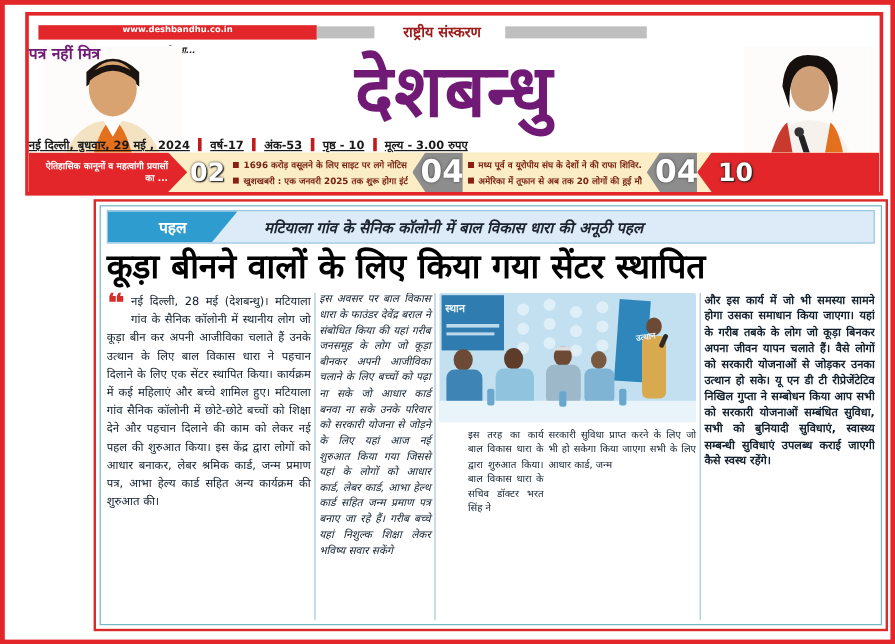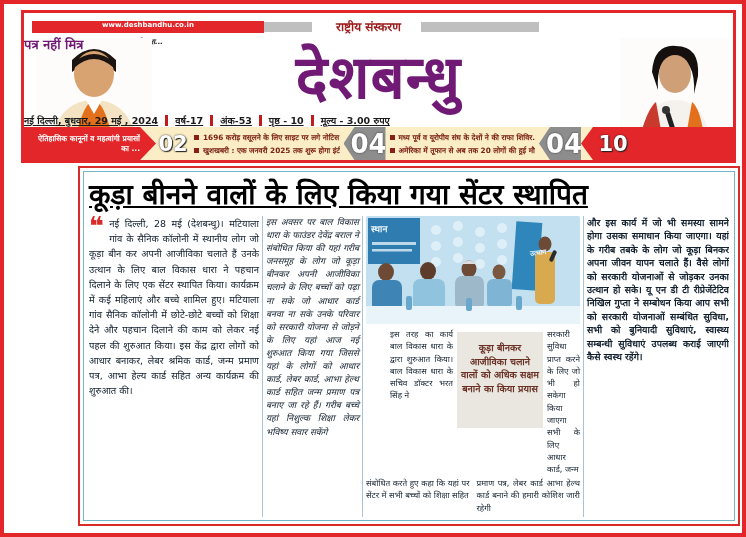--- a/index.html
+++ b/index.html
@@ -41,21 +41,21 @@
             display:flex;align-items:center;gap:2px;padding:2px 2px 2px 15px;box-sizing:border-box;flex:none;}
   .tz-red-r .txt{flex:1;color:#fff;font-size:7.5px;font-weight:bold;text-align:center;line-height:10px;}
   
   .article{position:absolute;left:74px;top:162px;width:662px;height:360px;border:2px solid #d92b28;
            background:#fff;box-sizing:border-box;padding:3px;}
   .art-inner{border:1px solid #74b7c4;height:100%;box-sizing:border-box;padding:3px 5px;display:flex;flex-direction:column;}
   .kickrow{background:#dcebf7;border:1px solid #99c6e3;height:26px;flex:none;display:flex;align-items:center;}
   .kicker{background:#2f9cd0;color:#fff;font-weight:bold;font-size:13px;width:108px;height:100%;
           display:flex;align-items:center;justify-content:center;clip-path:polygon(0 0,100% 0,80% 100%,0 100%);flex:none;}
   .strap{margin-left:22px;font-size:12.5px;font-weight:bold;font-style:italic;color:#1d2430;white-space:nowrap;}
-  .headline{font-size:28px;font-weight:bold;color:#000;margin:3px 0 4px;line-height:34px;flex:none;white-space:nowrap;text-decoration:underline;}
+  .headline{font-size:28px;font-weight:bold;color:#000;margin:3px 0 4px;line-height:34px;flex:none;white-space:nowrap;}
   .body{flex:1;display:flex;overflow:hidden;color:#12202e;}
   .vr{width:1px;background:#a8c4d4;margin:0 3px;flex:none;}
   .col1{width:170px;font-size:9.5px;line-height:15.2px;text-align:justify;flex:none;}
   .qmark{float:left;color:#d92b28;font-size:26px;line-height:20px;margin:0 5px 0 0;font-weight:bold;}
   .col2{width:93px;font-size:8.8px;line-height:13.1px;text-align:justify;flex:none;font-style:italic;}
   .colgroup{width:214px;display:flex;flex-direction:column;flex:none;}
   .newsphoto{height:108px;flex:none;position:relative;overflow:hidden;border-radius:2px;}
   .ph-txt{position:absolute;color:#eaf4fb;font-weight:bold;}
   .ph-txt.b1{left:5px;top:6px;font-size:9px;text-align:center;}
   .ph-txt.b2{right:34px;top:32px;font-size:7px;transform:rotate(-8deg);}
@@ -155,20 +155,24 @@
       </div>
       <div class="tz-red-r">
         <span class="tz-num">10</span>
       </div>
     </div>
   </div>
 
   <div class="article">
     <div class="art-inner">
 
+      <div class="kickrow">
+        <div class="kicker">पहल</div>
+        <div class="strap">मटियाला गांव के सैनिक कॉलोनी में बाल विकास धारा की अनूठी पहल</div>
+      </div>
 
       <div class="headline">कूड़ा बीनने वालों के लिए किया गया सेंटर स्थापित</div>
 
       <div class="body">
         <div class="col1">
           <span class="qmark">❝</span><span>नई दिल्ली, 28 मई (देशबन्धु)। मटियाला गांव के सैनिक कॉलोनी में स्थानीय लोग जो कूड़ा बीन कर अपनी आजीविका चलाते हैं उनके उत्थान के लिए बाल विकास धारा ने पहचान दिलाने के लिए एक सेंटर स्थापित किया। कार्यक्रम में कई महिलाएं और बच्चे शामिल हुए। मटियाला गांव सैनिक कॉलोनी में छोटे-छोटे बच्चों को शिक्षा देने और पहचान दिलाने की काम को लेकर नई पहल की शुरुआत किया। इस केंद्र द्वारा लोगों को आधार बनाकर, लेबर श्रमिक कार्ड, जन्म प्रमाण पत्र, आभा हेल्य कार्ड सहित अन्य कार्यक्रम की शुरुआत की।</span>
         </div>
         <div class="vr"></div>
 
         <div class="col2">इस अवसर पर बाल विकास धारा के फाउंडर देवेंद्र बराल ने संबोधित किया की यहां गरीब जनसमूह के लोग जो कूड़ा बीनकर अपनी आजीविका चलाने के लिए बच्चों को पढ़ा ना सके जो आधार कार्ड बनवा ना सके उनके परिवार को सरकारी योजना से जोड़ने के लिए यहां आज नई शुरुआत किया गया जिससे यहां के लोगों को आधार कार्ड, लेबर कार्ड, आभा हेल्थ कार्ड सहित जन्म प्रमाण पत्र बनाए जा रहे हैं। गरीब बच्चे यहां निशुल्क शिक्षा लेकर भविष्य सवार सकेंगे</div>
@@ -212,28 +216,23 @@
               <rect x="40" y="80" width="6" height="14" rx="2" fill="#6aa7cc"></rect>
               <rect x="100" y="82" width="6" height="13" rx="2" fill="#6aa7cc"></rect>
               <rect x="150" y="80" width="6" height="14" rx="2" fill="#6aa7cc"></rect>
             </svg>
             <span class="ph-txt b1">स्थान</span>
             <span class="ph-txt b2">उत्थान</span>
           </div>
 
           <div class="midrow">
             <div class="c3t">इस तरह का कार्य बाल विकास धारा के द्वारा शुरुआत किया। बाल विकास धारा के सचिव डॉक्टर भरत सिंह ने</div>
-            <div class="pullq">कूड़ा बीनकर आजीविका चलाने वालों को अधिक सक्षम बनाने का किया प्रयास</div>
             <div class="c4t">सरकारी सुविधा प्राप्त करने के लिए जो भी हो सकेगा किया जाएगा सभी के लिए आधार कार्ड, जन्म</div>
           </div>
 
-          <div class="botrow">
-            <div class="c3b">संबोधित करते हुए कहा कि यहां पर सेंटर में सभी बच्चों को शिक्षा सहित</div>
-            <div class="c4b">प्रमाण पत्र, लेबर कार्ड आभा हेल्थ कार्ड बनाने की हमारी कोशिश जारी रहेगी</div>
-          </div>
         </div>
         <div class="vr"></div>
 
         <div class="col5">और इस कार्य में जो भी समस्या सामने होगा उसका समाधान किया जाएगा। यहां के गरीब तबके के लोग जो कूड़ा बिनकर अपना जीवन यापन चलाते हैं। वैसे लोगों को सरकारी योजनाओं से जोड़कर उनका उत्थान हो सके। यू एन डी टी रीप्रेजेंटेटिव निखिल गुप्ता ने सम्बोधन किया आप सभी को सरकारी योजनाओं सम्बंधित सुविधा, सभी को बुनियादी सुविधाएं, स्वास्थ्य सम्बन्धी सुविधाएं उपलब्ध कराई जाएगी कैसे स्वस्थ रहेंगे।</div>
       </div>
     </div>
   </div>
 </div>
 
 </body></html>

